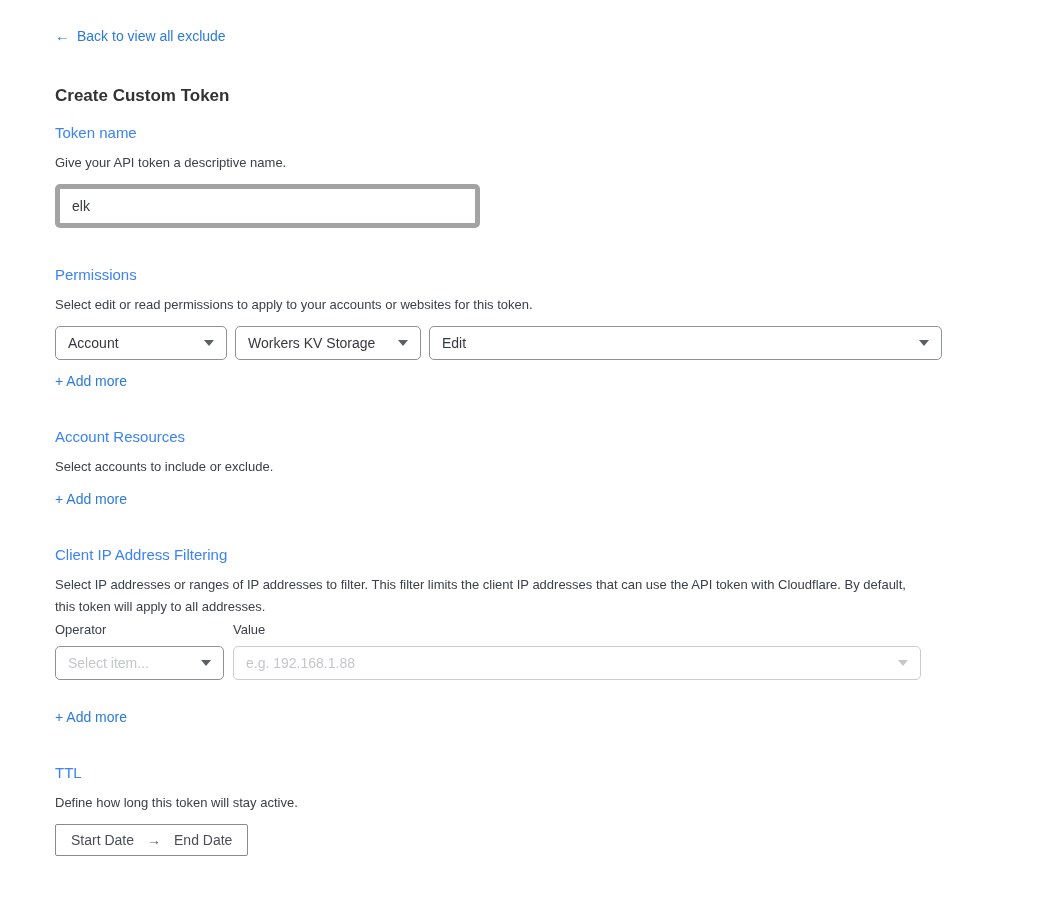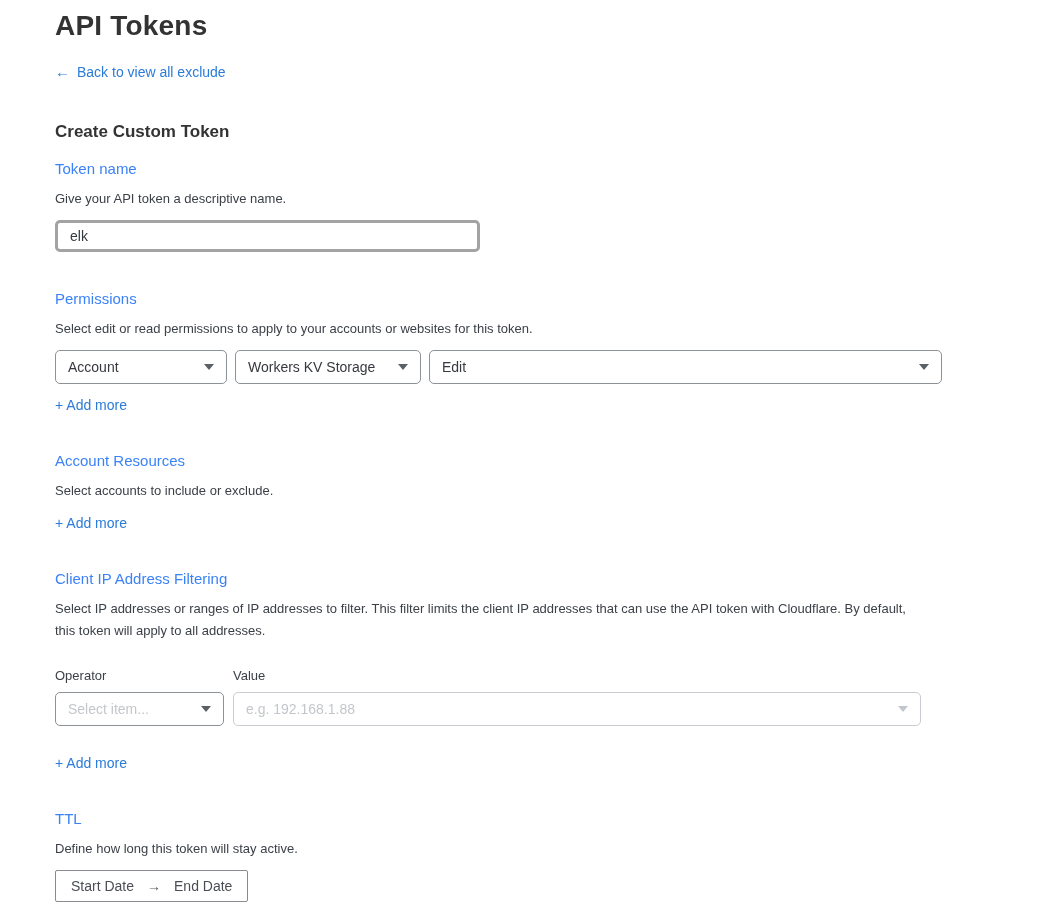--- a/index.html
+++ b/index.html
@@ -52,22 +52,22 @@
   }
   .mt-sect  { margin-top: 38px; }
   .mt-label { margin-top: 18px; }
   .mt-desc  { margin-top: 11px; }
   .mt-ctl   { margin-top: 10px; }
   .mt-add   { margin-top: 13px; }
 
   .text-input {
     display: block;
     width: 425px;
-    height: 32px;
-    border: 3px solid #a3a3a3;
+    height: 44px;
+    border: 5px solid #a3a3a3;
     border-radius: 5px;
     padding: 0 12px;
     font-family: "Liberation Sans", sans-serif;
     font-size: 14px;
     color: #36393f;
     outline: none;
     background: #fff;
   }
   .row { display: flex; gap: 8px; align-items: center; }
 
@@ -109,21 +109,21 @@
   .w-value   { width: 688px; }
 
   .add-more {
     display: inline-block;
     color: #2b7bd9;
     font-size: 14px;
     cursor: pointer;
     text-decoration: none;
   }
   .ip-desc { max-width: 858px; }
-  .labels-row { display: flex; margin-top: 26px; }
+  .labels-row { display: flex; margin-top: 4px; }
   .labels-row .lbl { font-size: 13px; color: #3c4047; }
   .labels-row .lbl-operator { width: 178px; }
   .row-tight { margin-top: 9px; display: flex; gap: 9px; align-items: center; }
   .mt-add-ip { margin-top: 29px; }
 
   .date-range {
     margin-top: 10px;
     display: inline-flex;
     align-items: center;
     gap: 13px;
@@ -136,21 +136,20 @@
     cursor: pointer;
     background: #fff;
   }
   .date-range .range-arrow { color: #5b6065; font-size: 14px; }
 </style>
 </head>
 <body>
 
 <div class="page">
 
-  <h1 class="page-title">API Tokens</h1>
 
   <a class="back-link">
     <span class="arrow">←</span>
     <span>Back to view all exclude</span>
   </a>
 
   <h2 class="section-heading">Create Custom Token</h2>
 
   
   <div class="field-label mt-label">Token name</div>

